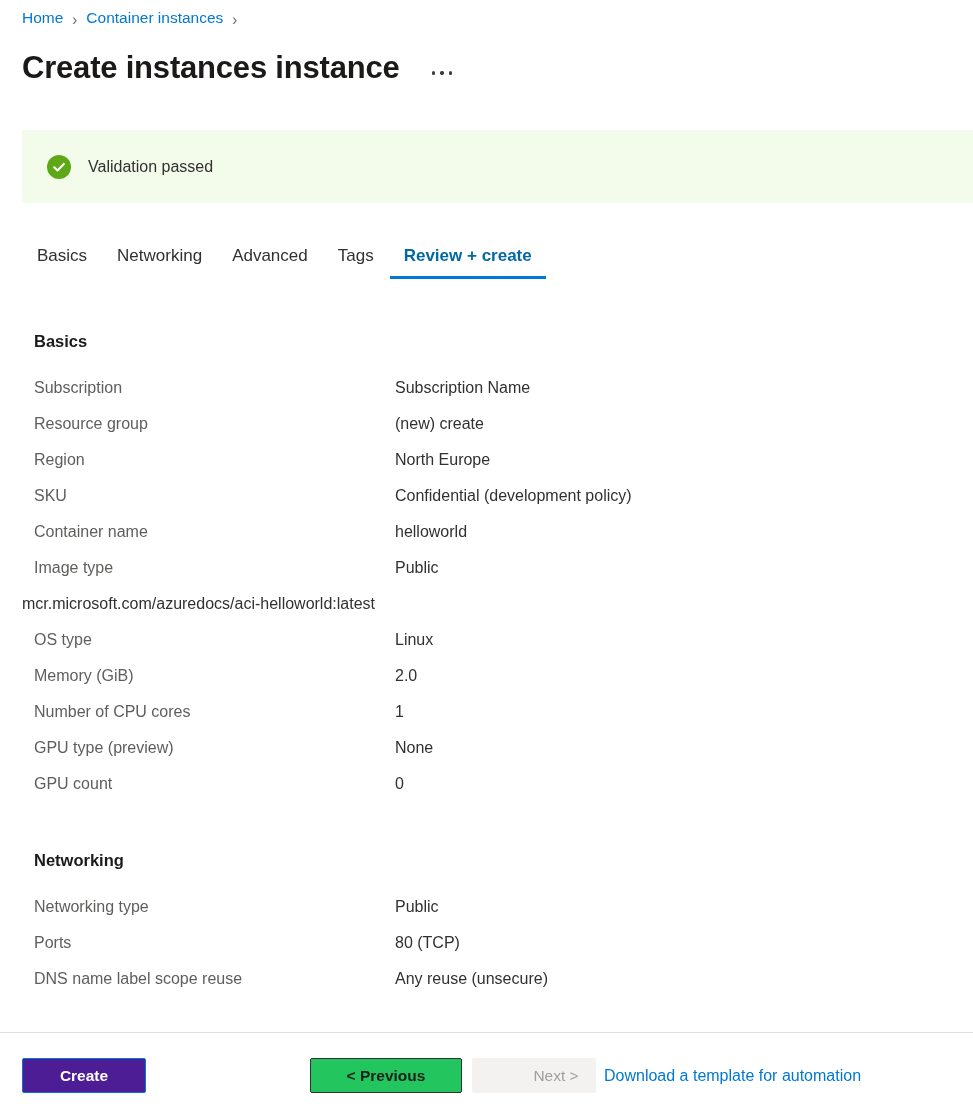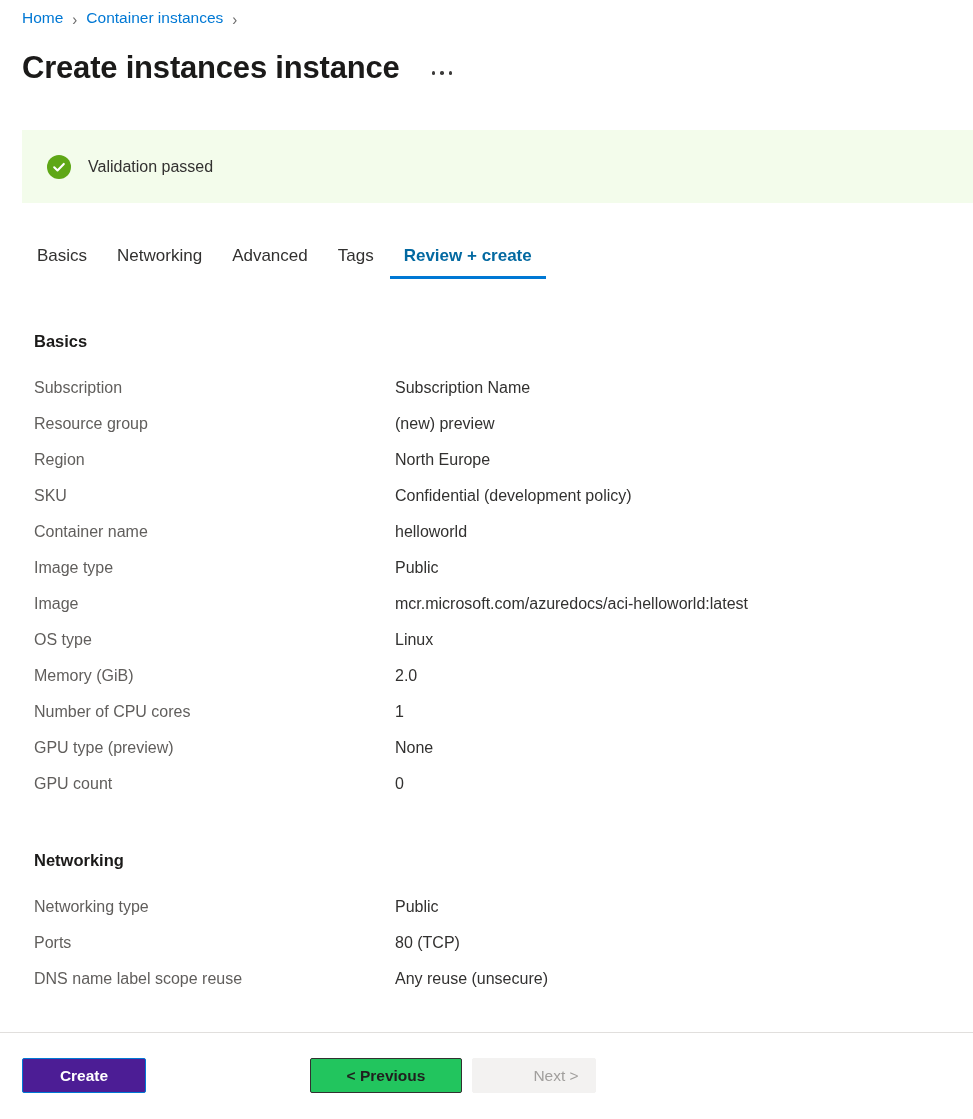--- a/index.html
+++ b/index.html
@@ -283,40 +283,39 @@
 
 <div class="section" id="section-basics">
   <h2 class="section-title">Basics</h2>
 
   <div class="kv-row">
     <div class="kv-label">Subscription</div>
     <div class="kv-value">Subscription Name</div>
   </div>
   <div class="kv-row">
     <div class="kv-label">Resource group</div>
-    <div class="kv-value">(new) preview</div>
+    <div class="kv-value">(new) create</div>
   </div>
   <div class="kv-row">
     <div class="kv-label">Region</div>
     <div class="kv-value">North Europe</div>
   </div>
   <div class="kv-row">
     <div class="kv-label">SKU</div>
     <div class="kv-value">Confidential (development policy)</div>
   </div>
   <div class="kv-row">
     <div class="kv-label">Container name</div>
     <div class="kv-value">helloworld</div>
   </div>
   <div class="kv-row">
     <div class="kv-label">Image type</div>
     <div class="kv-value">Public</div>
   </div>
   <div class="kv-row">
-    <div class="kv-label">Image</div>
     <div class="kv-value">mcr.microsoft.com/azuredocs/aci-helloworld:latest</div>
   </div>
   <div class="kv-row">
     <div class="kv-label">OS type</div>
     <div class="kv-value">Linux</div>
   </div>
   <div class="kv-row">
     <div class="kv-label">Memory (GiB)</div>
     <div class="kv-value">2.0</div>
   </div>
@@ -349,13 +348,14 @@
     <div class="kv-label">DNS name label scope reuse</div>
     <div class="kv-value">Any reuse (unsecure)</div>
   </div>
 </div>
 
 <div class="footer-divider"></div>
 <div class="footer">
   <button class="btn btn-create">Create</button>
   <button class="btn btn-previous">&lt; Previous</button>
   <button class="btn btn-next" disabled="">Next &gt;</button>
+  <a class="footer-link">Download a template for automation</a>
 </div>
 
 </body></html>

